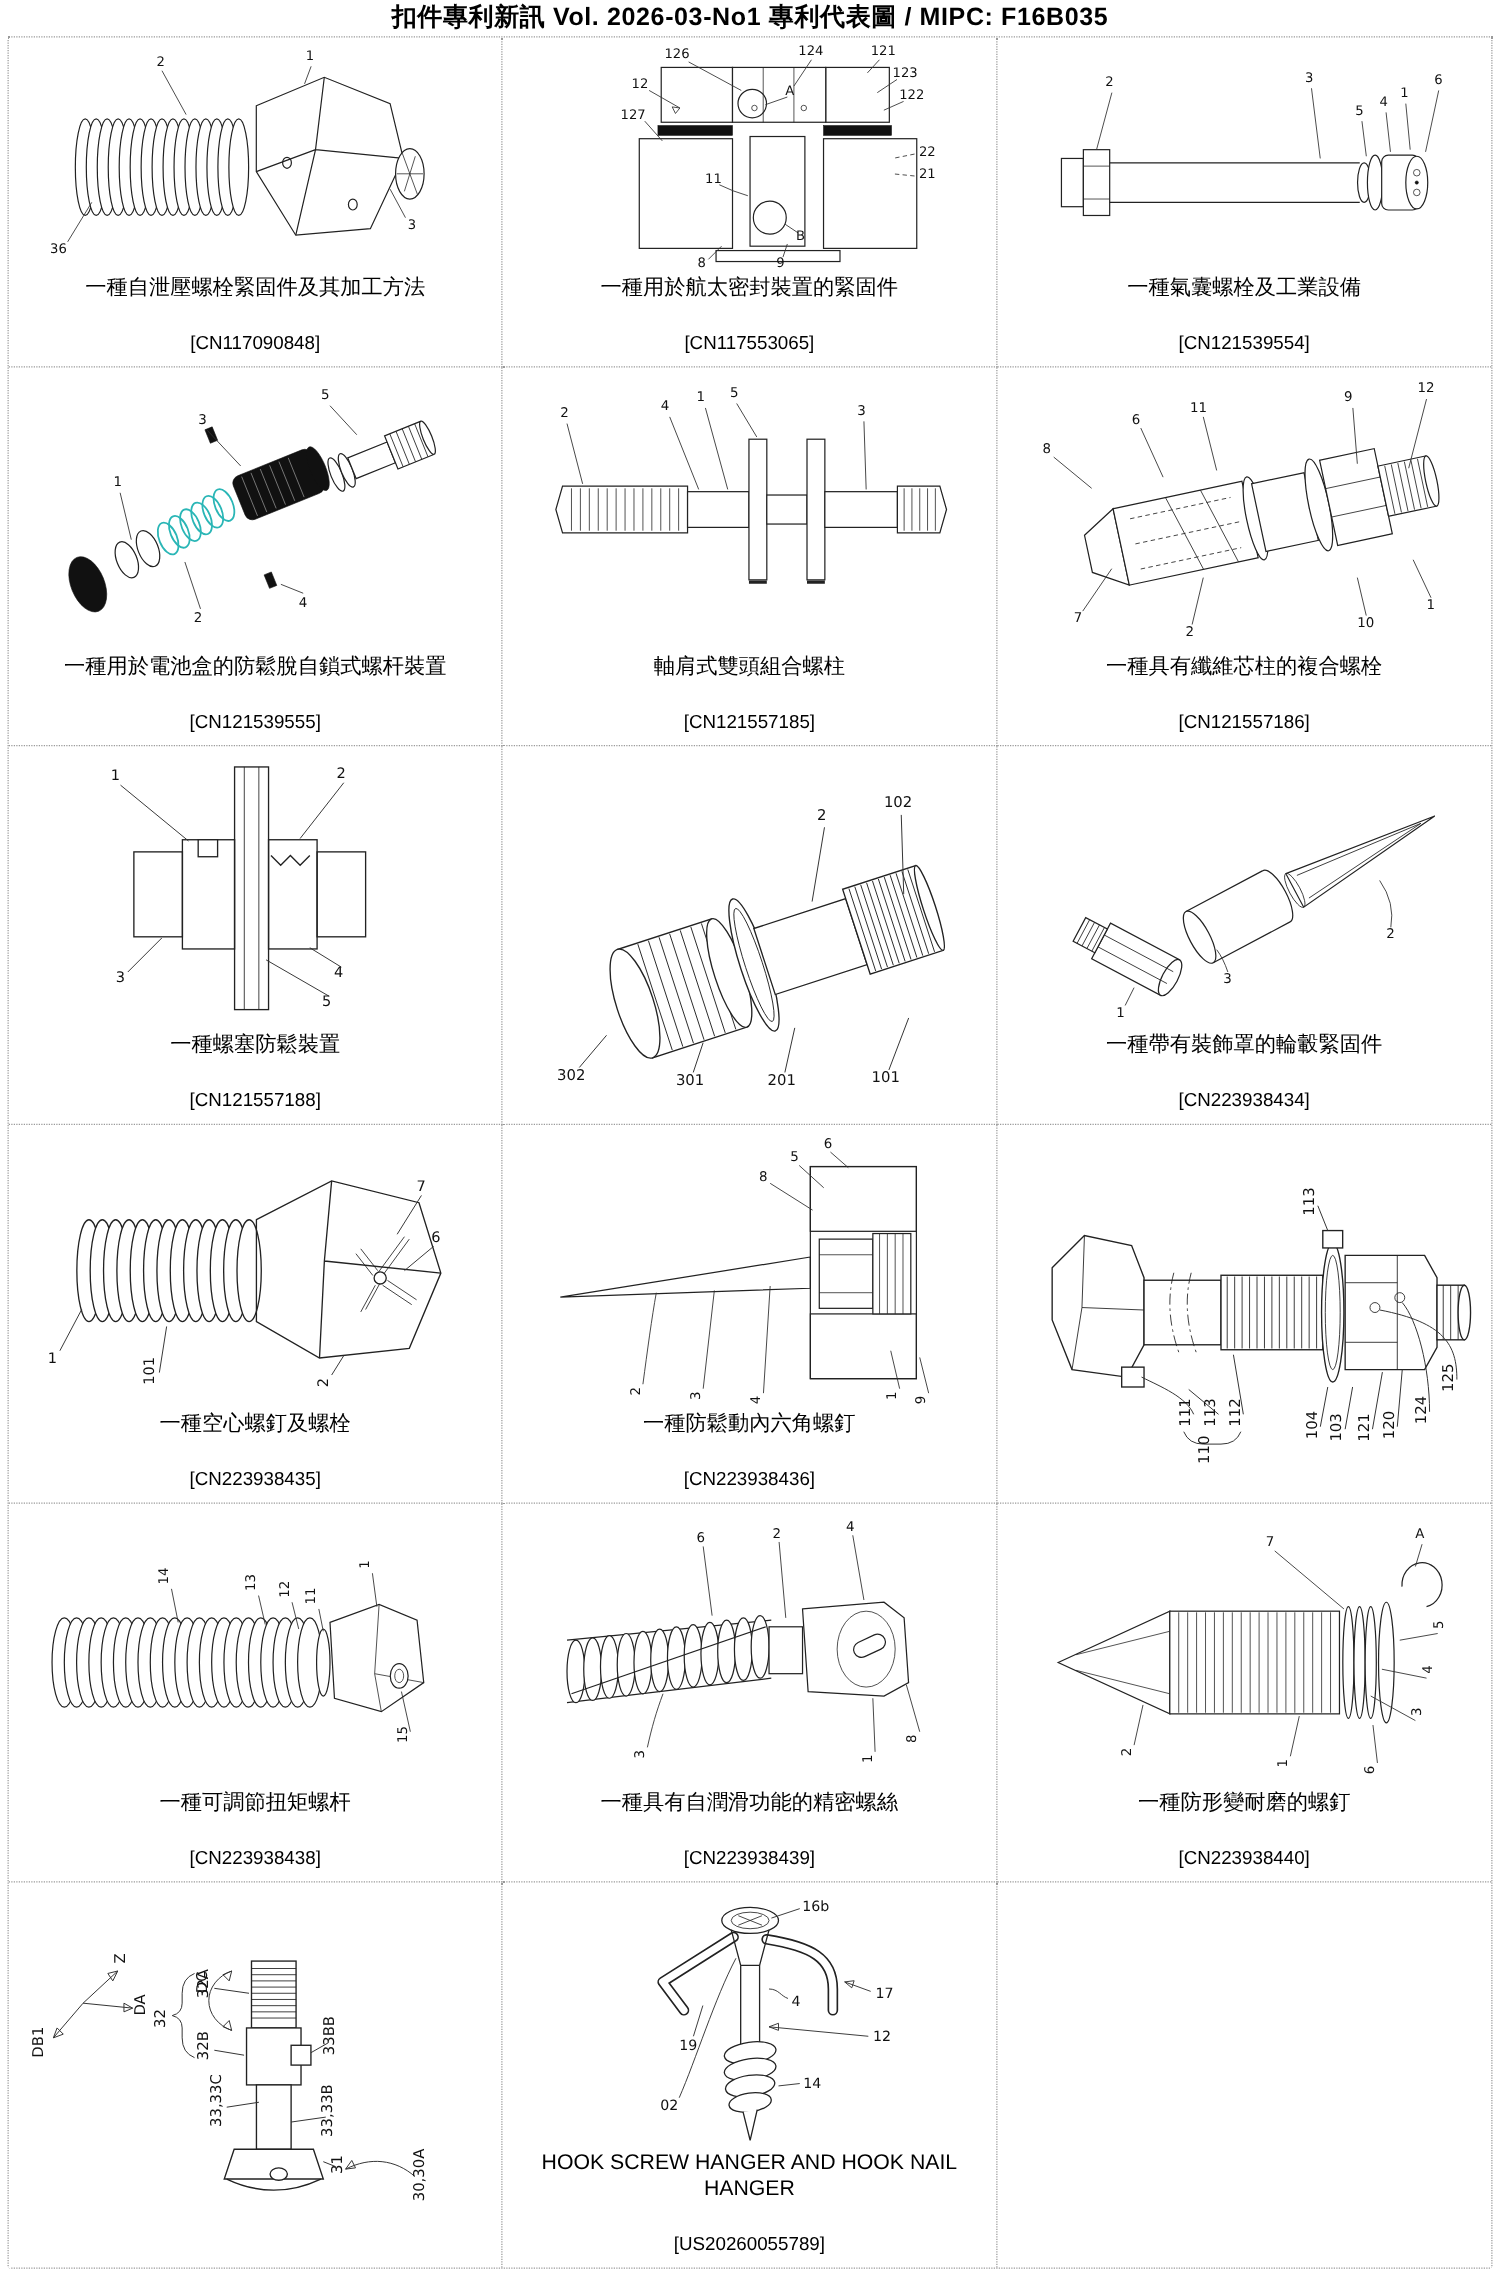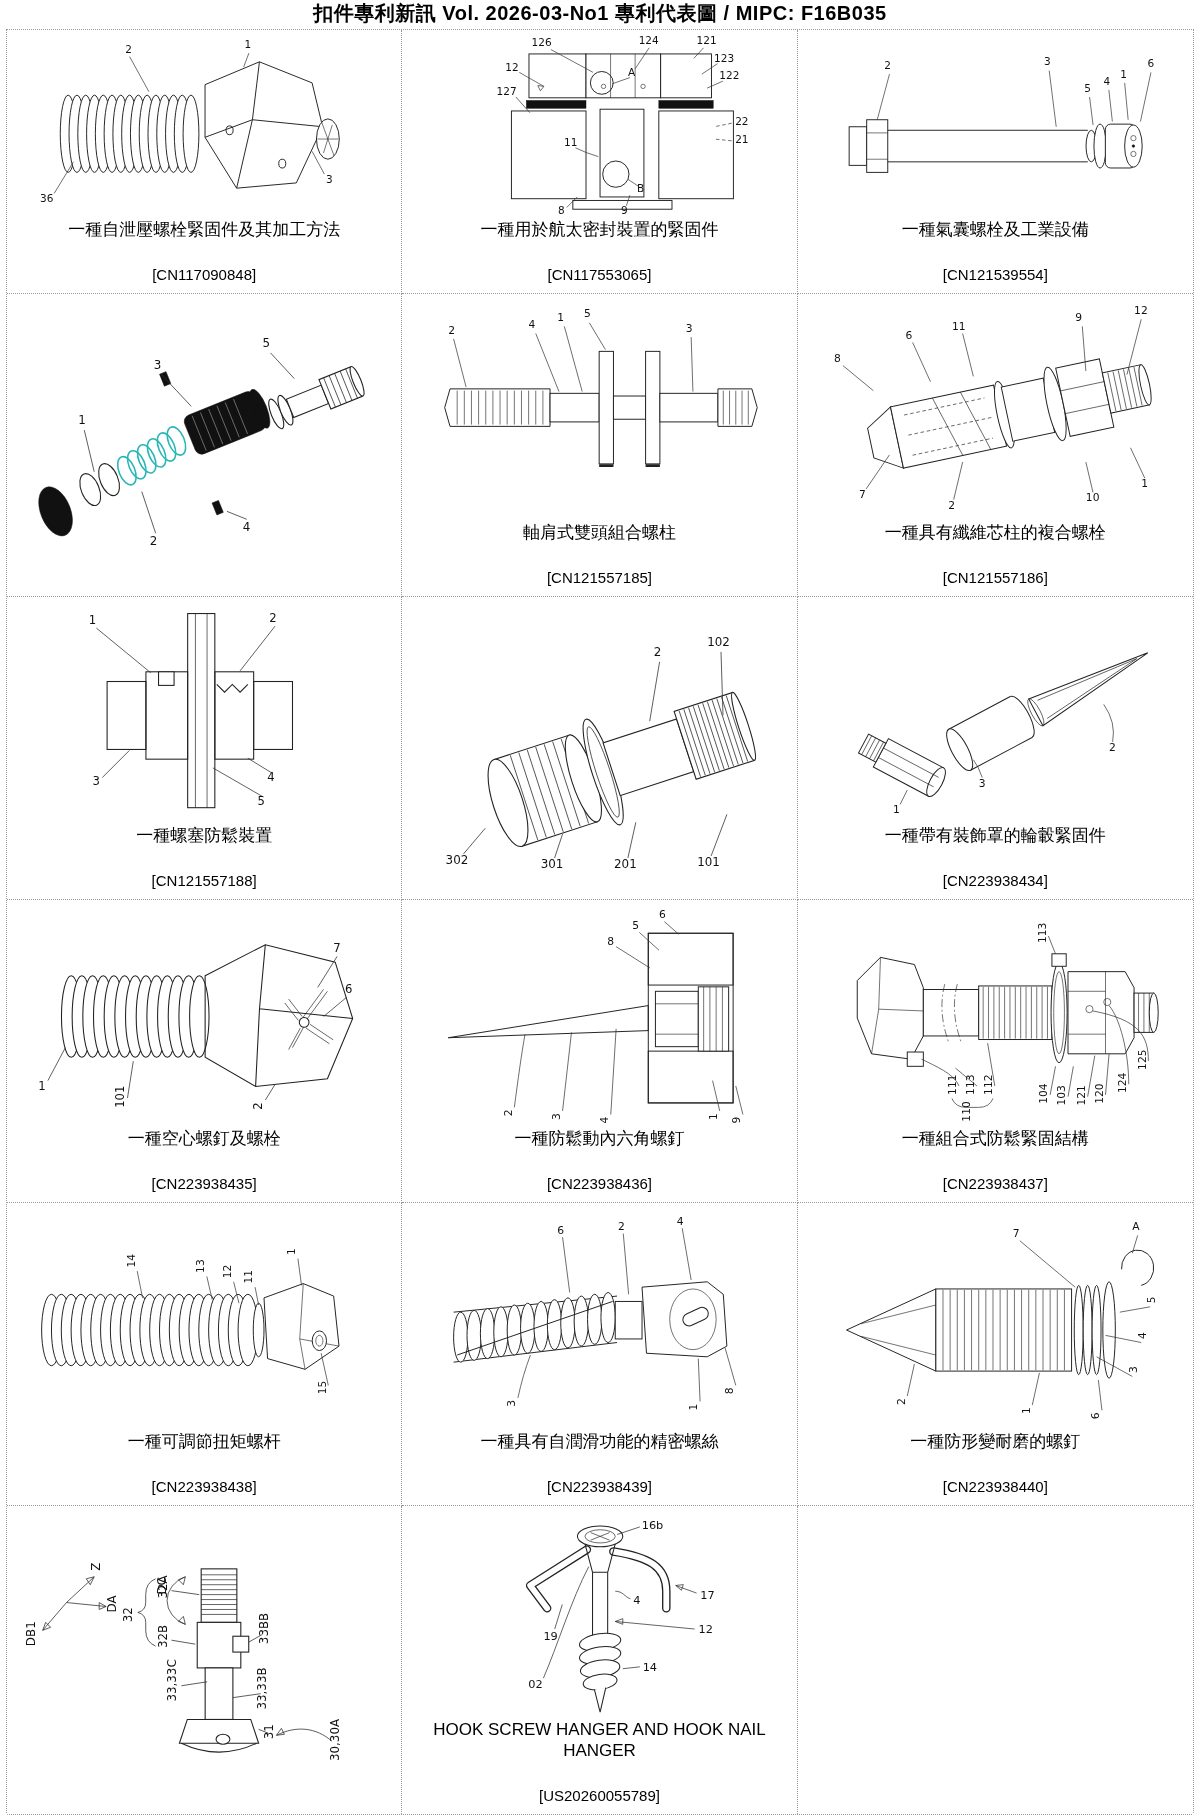--- a/index.html
+++ b/index.html
@@ -228,20 +228,24 @@
           <path class="ln" d="M152,54 L182,86"></path>
             <text class="lb" x="144" y="48">3</text>
           <path class="ln" d="M262,32 L286,58"></path>
             <text class="lb" x="254" y="26">5</text>
           <path class="ln" d="M146,214 L132,172"></path>
             <text class="lb" x="140" y="226">2</text>
           <path class="ln" d="M238,200 L218,192"></path>
             <text class="lb" x="234" y="212">4</text>
         </svg>
       </div>
+      <div class="cap">
+        <div class="t">一種用於電池盒的防鬆脫自鎖式螺杆裝置</div>
+        <div class="p">[CN121539555]</div>
+      </div>
     </div>
 
     <div class="cell c2">
       <div class="fig">
         <svg viewBox="0 0 390 250">
           <g>
             <path class="wf" d="M28,104 H140 V146 H28 L22,125 Z"></path>
             <path class="th" d="M36,106 v38 m8,-38 v38 m8,-38 v38 m8,-38 v38 m8,-38 v38 m8,-38 v38 m8,-38 v38 m8,-38 v38 m8,-38 v38 m8,-38 v38 m8,-38 v38 m8,-38 v38 m8,-38 v38"></path>
             <rect class="wf" x="140" y="109" width="55" height="32"></rect>
             <rect class="wf" x="195" y="62" width="16" height="126"></rect>
@@ -530,24 +534,20 @@
           <path class="ln" d="M298,218 L306,172"></path>
             <text class="lb" x="295" y="228" transform="rotate(-90 295 228)">121</text>
           <path class="ln" d="M318,216 L322,170"></path>
             <text class="lb" x="315" y="226" transform="rotate(-90 315 226)">120</text>
           <path class="ln" d="M344,204 C344,168 334,130 322,116"></path>
             <text class="lb" x="341" y="214" transform="rotate(-90 341 214)">124</text>
           <path class="ln" d="M366,178 C366,150 356,132 304,122"></path>
             <text class="lb" x="363" y="188" transform="rotate(-90 363 188)">125</text>
         </svg>
       </div>
-      <div class="cap">
-        <div class="t">一種組合式防鬆緊固結構</div>
-        <div class="p">[CN223938437]</div>
-      </div>
     </div>
 
     <div class="cell c1">
       <div class="fig">
         <svg viewBox="0 0 390 250">
           <defs>
               <ellipse id="t12" rx="11" ry="40" class="wf"></ellipse>
             </defs>
           <g>
             <use href="#t12" x="24" y="140"></use>

